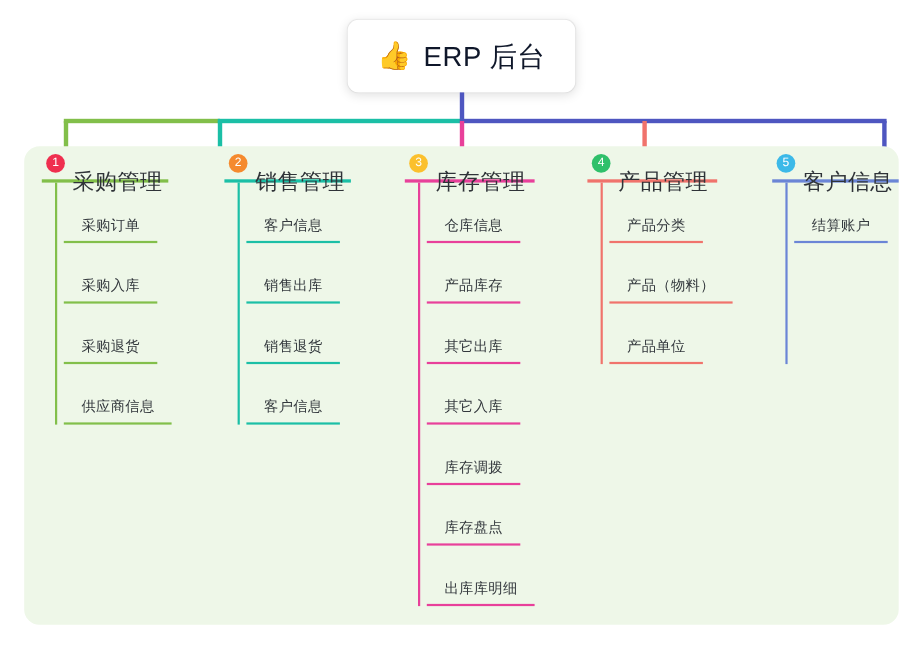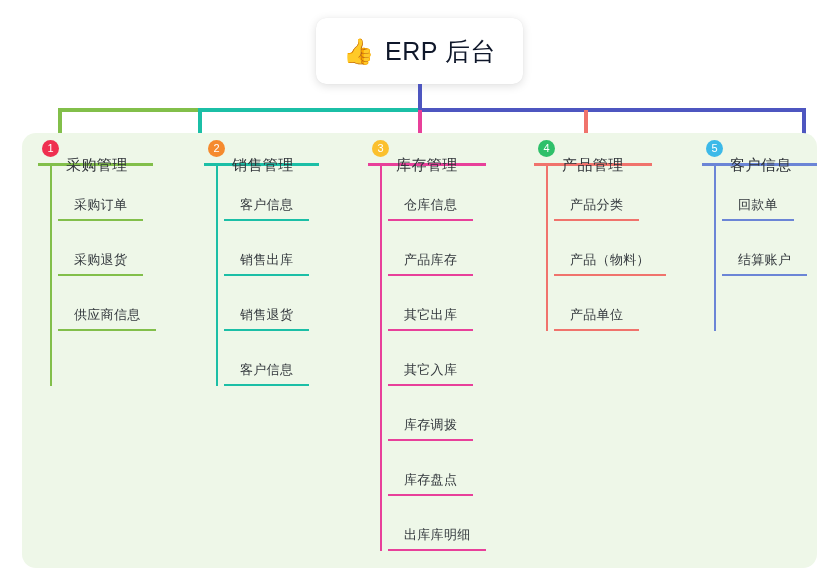--- a/index.html
+++ b/index.html
@@ -48,21 +48,21 @@
     display: flex; align-items: center; gap: 7px;
     height: 30px; padding-left: 12px;
     white-space: nowrap;
   }
   .badge {
     width: 17px; height: 17px; border-radius: 50%;
     color: #fff; font-size: 11px; line-height: 17px;
     text-align: center; flex: 0 0 auto;
     font-family: "Liberation Sans", sans-serif;
   }
-  .col-title { font-size: 15px; color: #2f3338; letter-spacing: .4px; margin-top: 34px; }
+  .col-title { font-size: 20px; color: #2f3338; letter-spacing: .4px; margin-top: 34px; }
   .head-rule { height: 3px; margin-left: 8px; }
 
   .items { position: relative; padding-left: 8px; }
   .spine { position: absolute; left: 20px; top: 0; width: 2px; }
   .item {
     position: relative;
     height: 55px;
     display: flex; align-items: flex-end;
     padding-left: 36px;
   }
@@ -106,20 +106,24 @@
             <span class="col-title">采购管理</span>
           </div>
           <div class="head-rule" style="width: 115px; background: rgb(130, 191, 74);"></div>
           <div class="items">
             <div class="spine" style="background: rgb(130, 191, 74); height: 220px;"></div>
             <div class="item">
               <span class="item-label">采购订单</span>
               <span class="item-rule" style="width: 85px; background: rgb(130, 191, 74);"></span>
             </div>
             <div class="item">
+              <span class="item-label">采购入库</span>
+              <span class="item-rule" style="width: 85px; background: rgb(130, 191, 74);"></span>
+            </div>
+            <div class="item">
               <span class="item-label">采购退货</span>
               <span class="item-rule" style="width: 85px; background: rgb(130, 191, 74);"></span>
             </div>
             <div class="item">
               <span class="item-label">供应商信息</span>
               <span class="item-rule" style="width: 98px; background: rgb(130, 191, 74);"></span>
             </div>
           </div>
         </div>
         <div class="column" style="left: 174px; width: 150px;">
@@ -210,24 +214,20 @@
         </div>
         <div class="column" style="left: 672px; width: 130px;">
           <div class="col-head">
             <span class="badge" style="background: rgb(60, 185, 232);">5</span>
             <span class="col-title">客户信息</span>
           </div>
           <div class="head-rule" style="width: 115px; background: rgb(107, 133, 214);"></div>
           <div class="items">
             <div class="spine" style="background: rgb(107, 133, 214); height: 165px;"></div>
             <div class="item">
-              <span class="item-label">回款单</span>
-              <span class="item-rule" style="width: 72px; background: rgb(107, 133, 214);"></span>
-            </div>
-            <div class="item">
               <span class="item-label">结算账户</span>
               <span class="item-rule" style="width: 85px; background: rgb(107, 133, 214);"></span>
             </div>
           </div>
         </div>
       </div>
   </div>
 
 </div>
 

